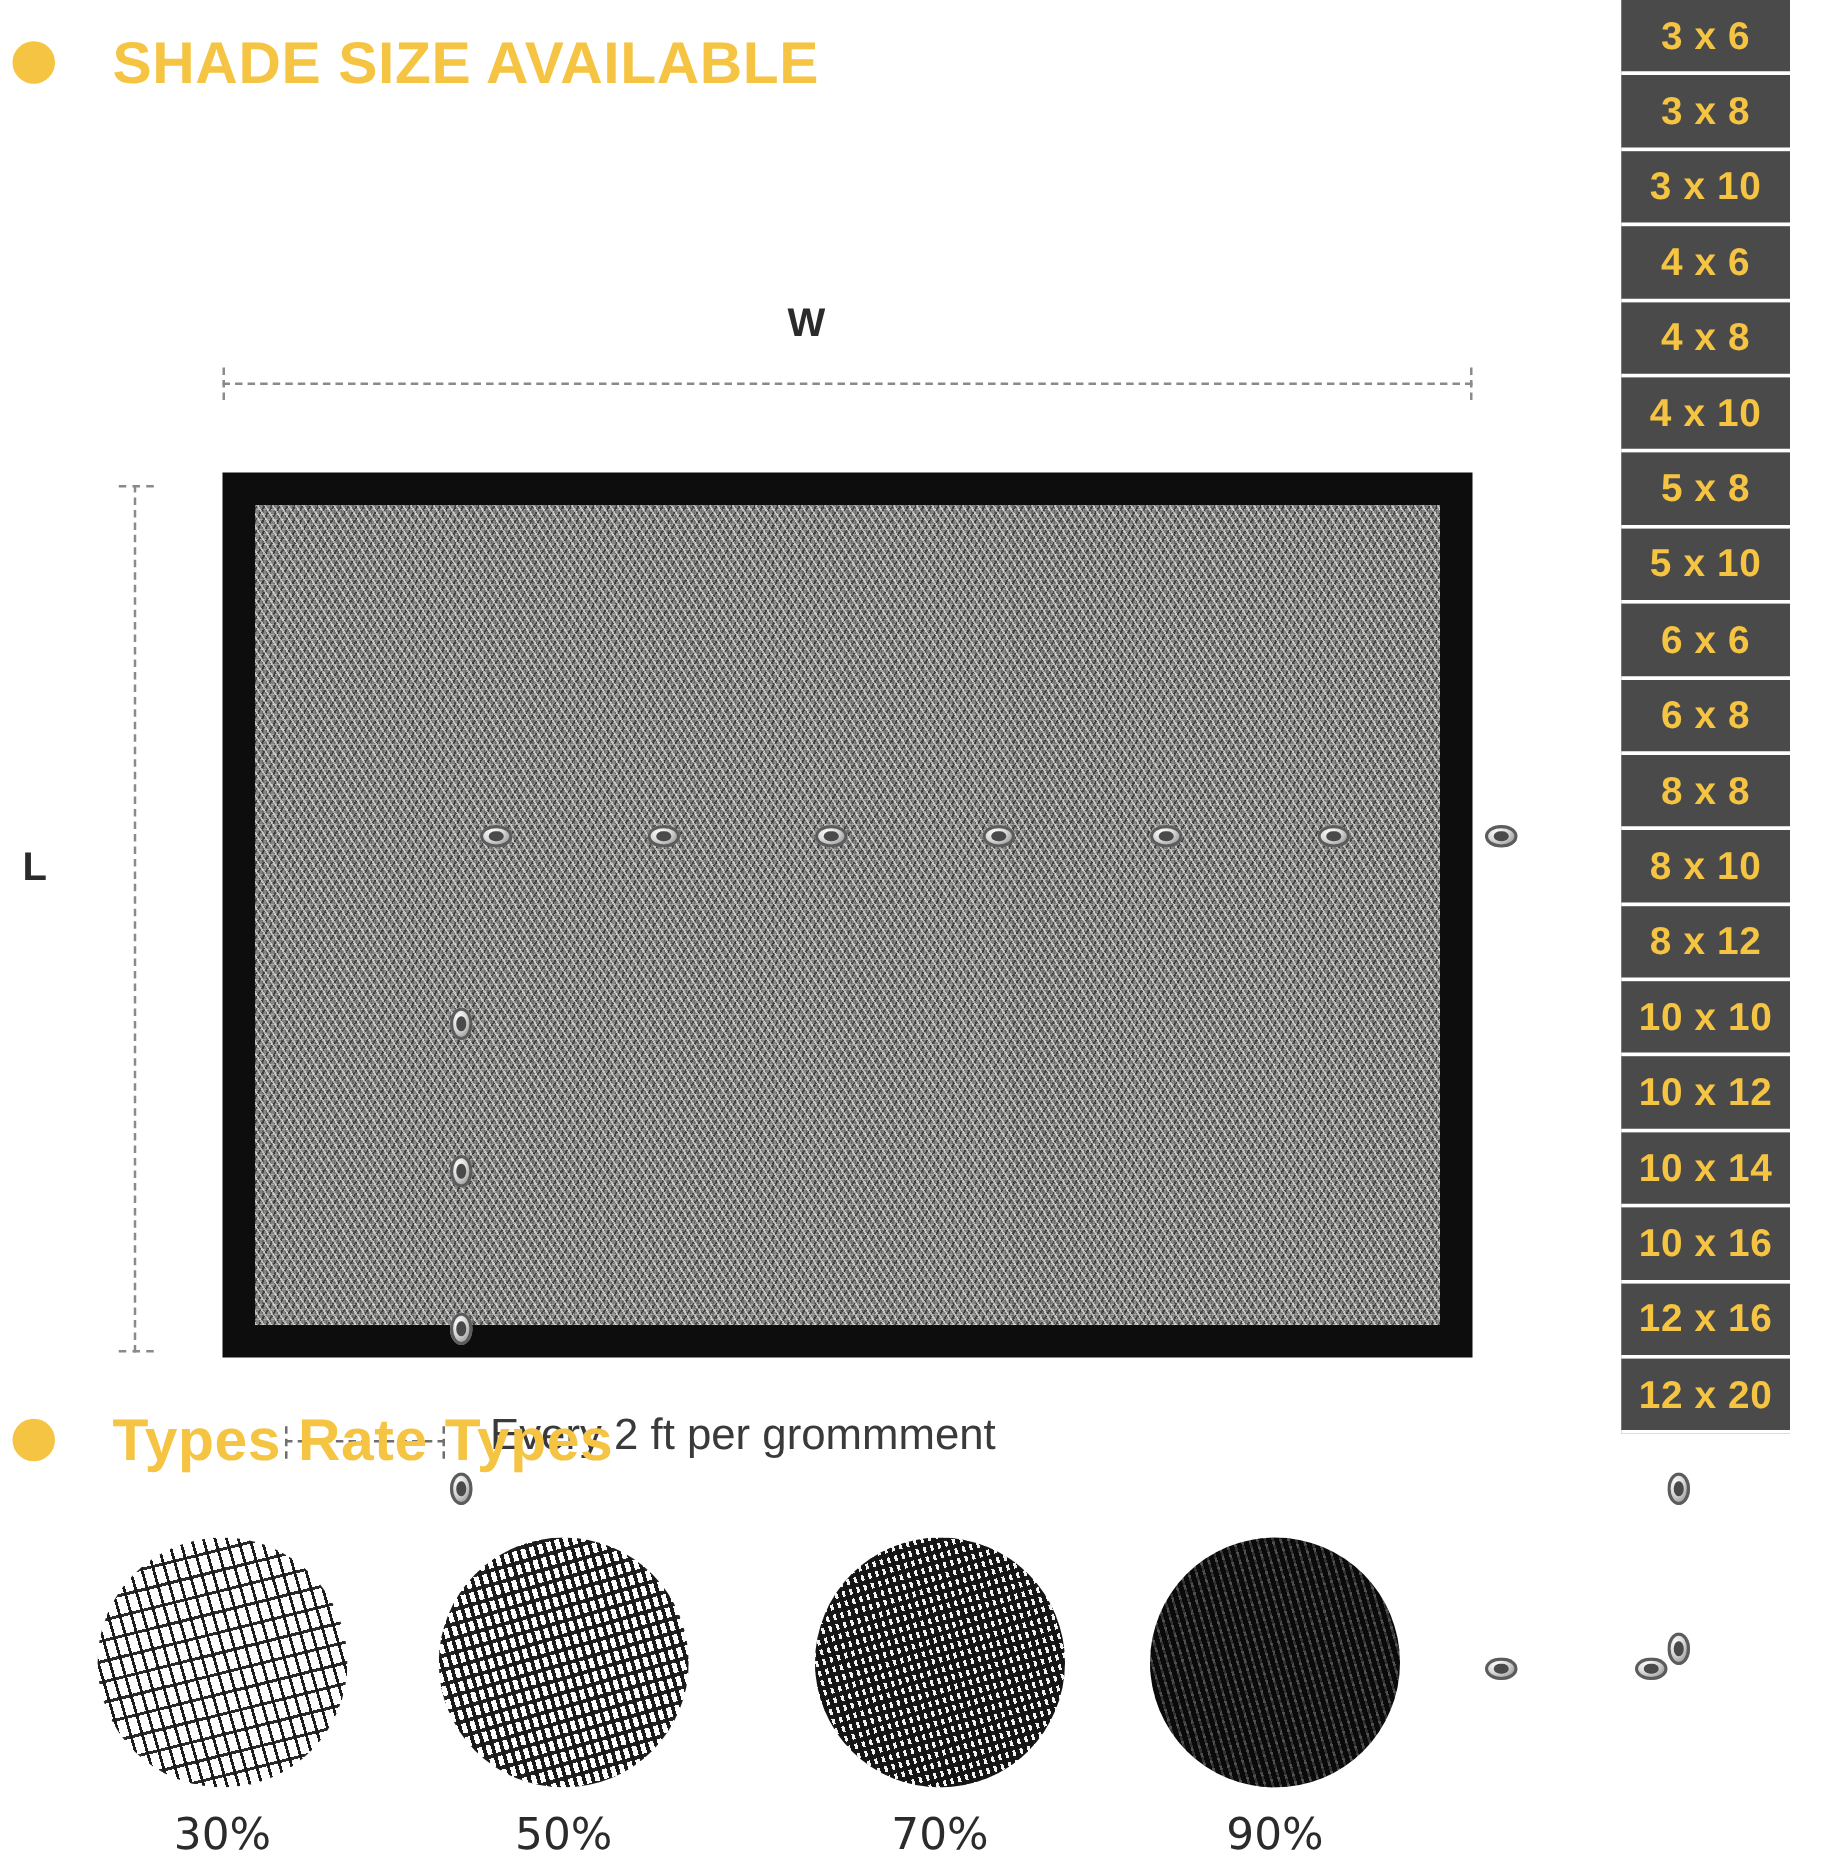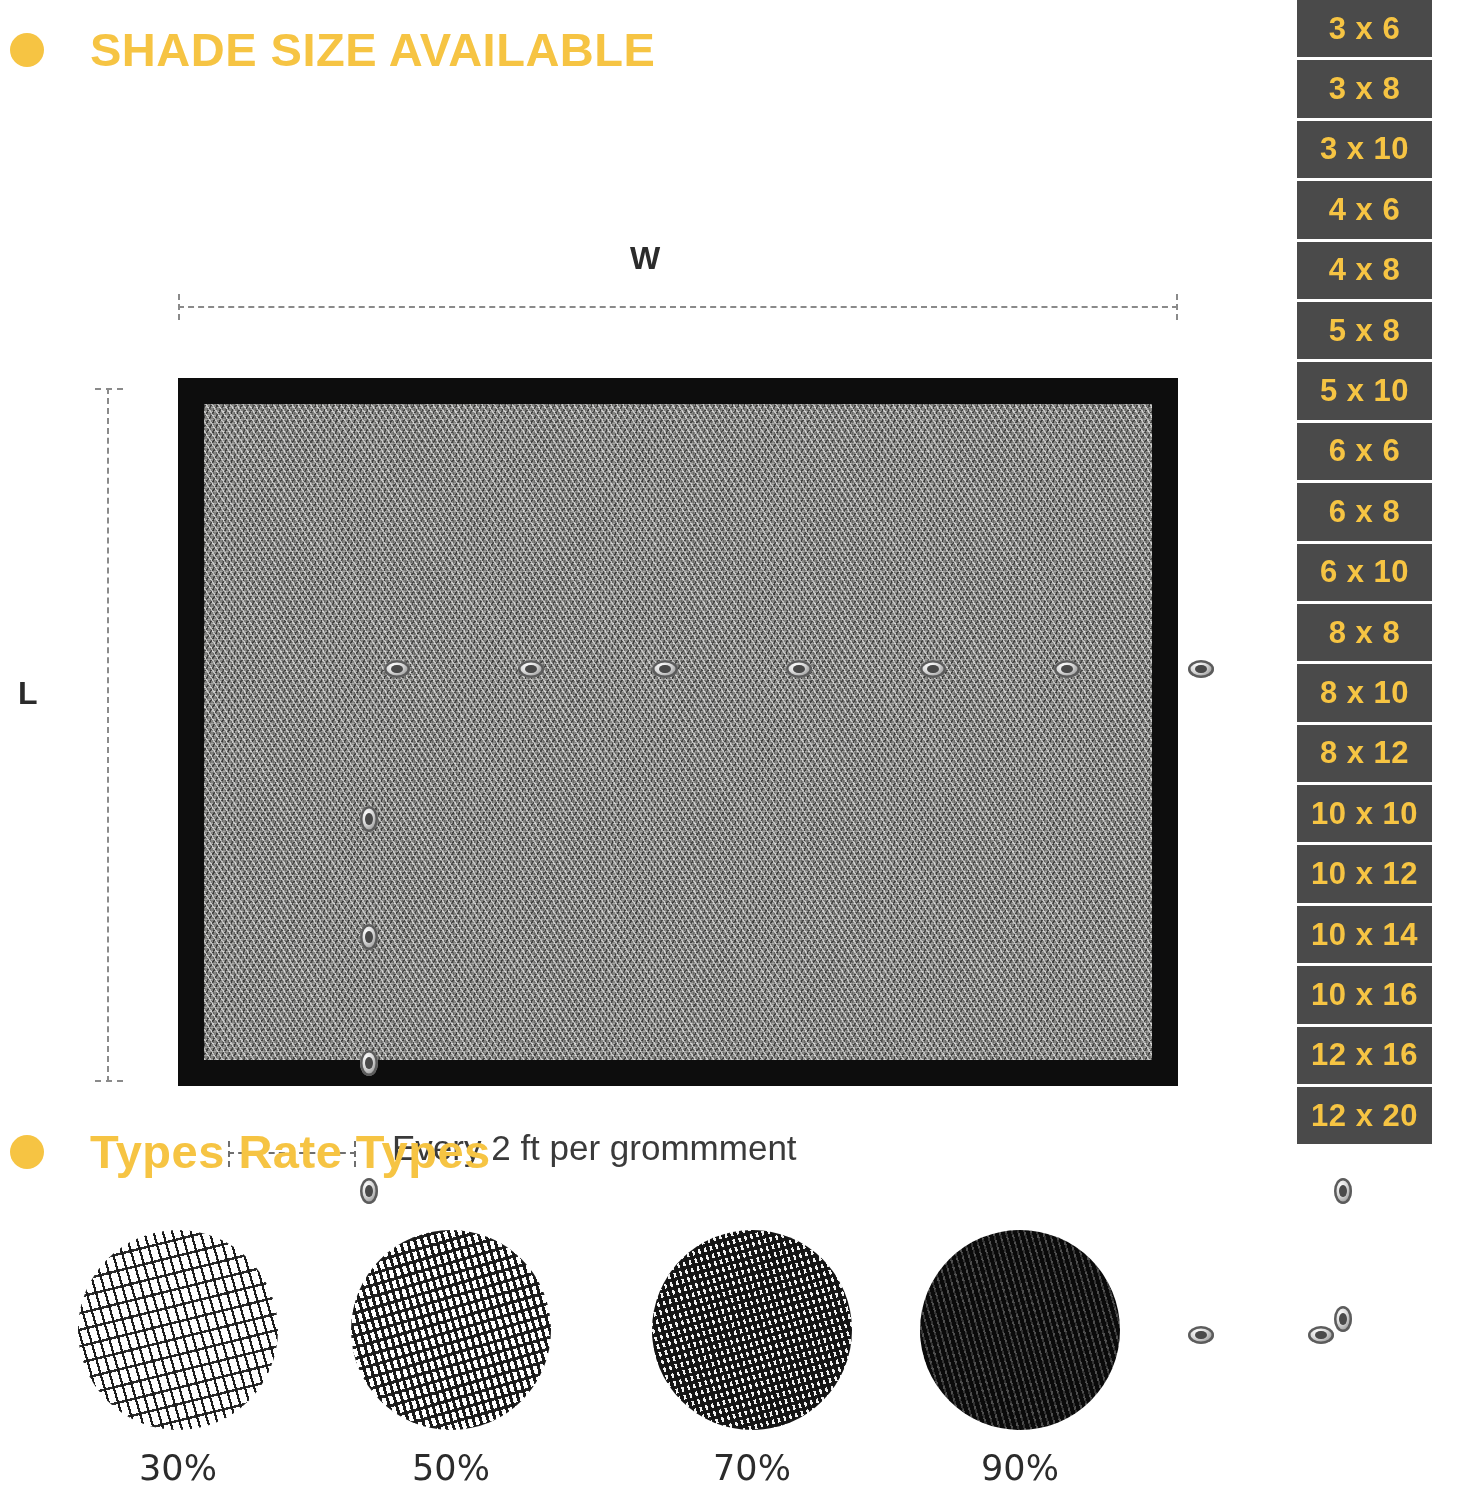--- a/index.html
+++ b/index.html
@@ -391,25 +391,25 @@
     <div class="rate-label">90%</div>
   </div>
 </div>
 
 <div id="size-column">
     <div class="size-chip">3 x 6</div>
     <div class="size-chip">3 x 8</div>
     <div class="size-chip">3 x 10</div>
     <div class="size-chip">4 x 6</div>
     <div class="size-chip">4 x 8</div>
+    <div class="size-chip">4 x 10</div>
     <div class="size-chip">5 x 8</div>
     <div class="size-chip">5 x 10</div>
     <div class="size-chip">6 x 6</div>
     <div class="size-chip">6 x 8</div>
-    <div class="size-chip">6 x 10</div>
     <div class="size-chip">8 x 8</div>
     <div class="size-chip">8 x 10</div>
     <div class="size-chip">8 x 12</div>
     <div class="size-chip">10 x 10</div>
     <div class="size-chip">10 x 12</div>
     <div class="size-chip">10 x 14</div>
     <div class="size-chip">10 x 16</div>
     <div class="size-chip">12 x 16</div>
     <div class="size-chip">12 x 20</div>
   </div>

